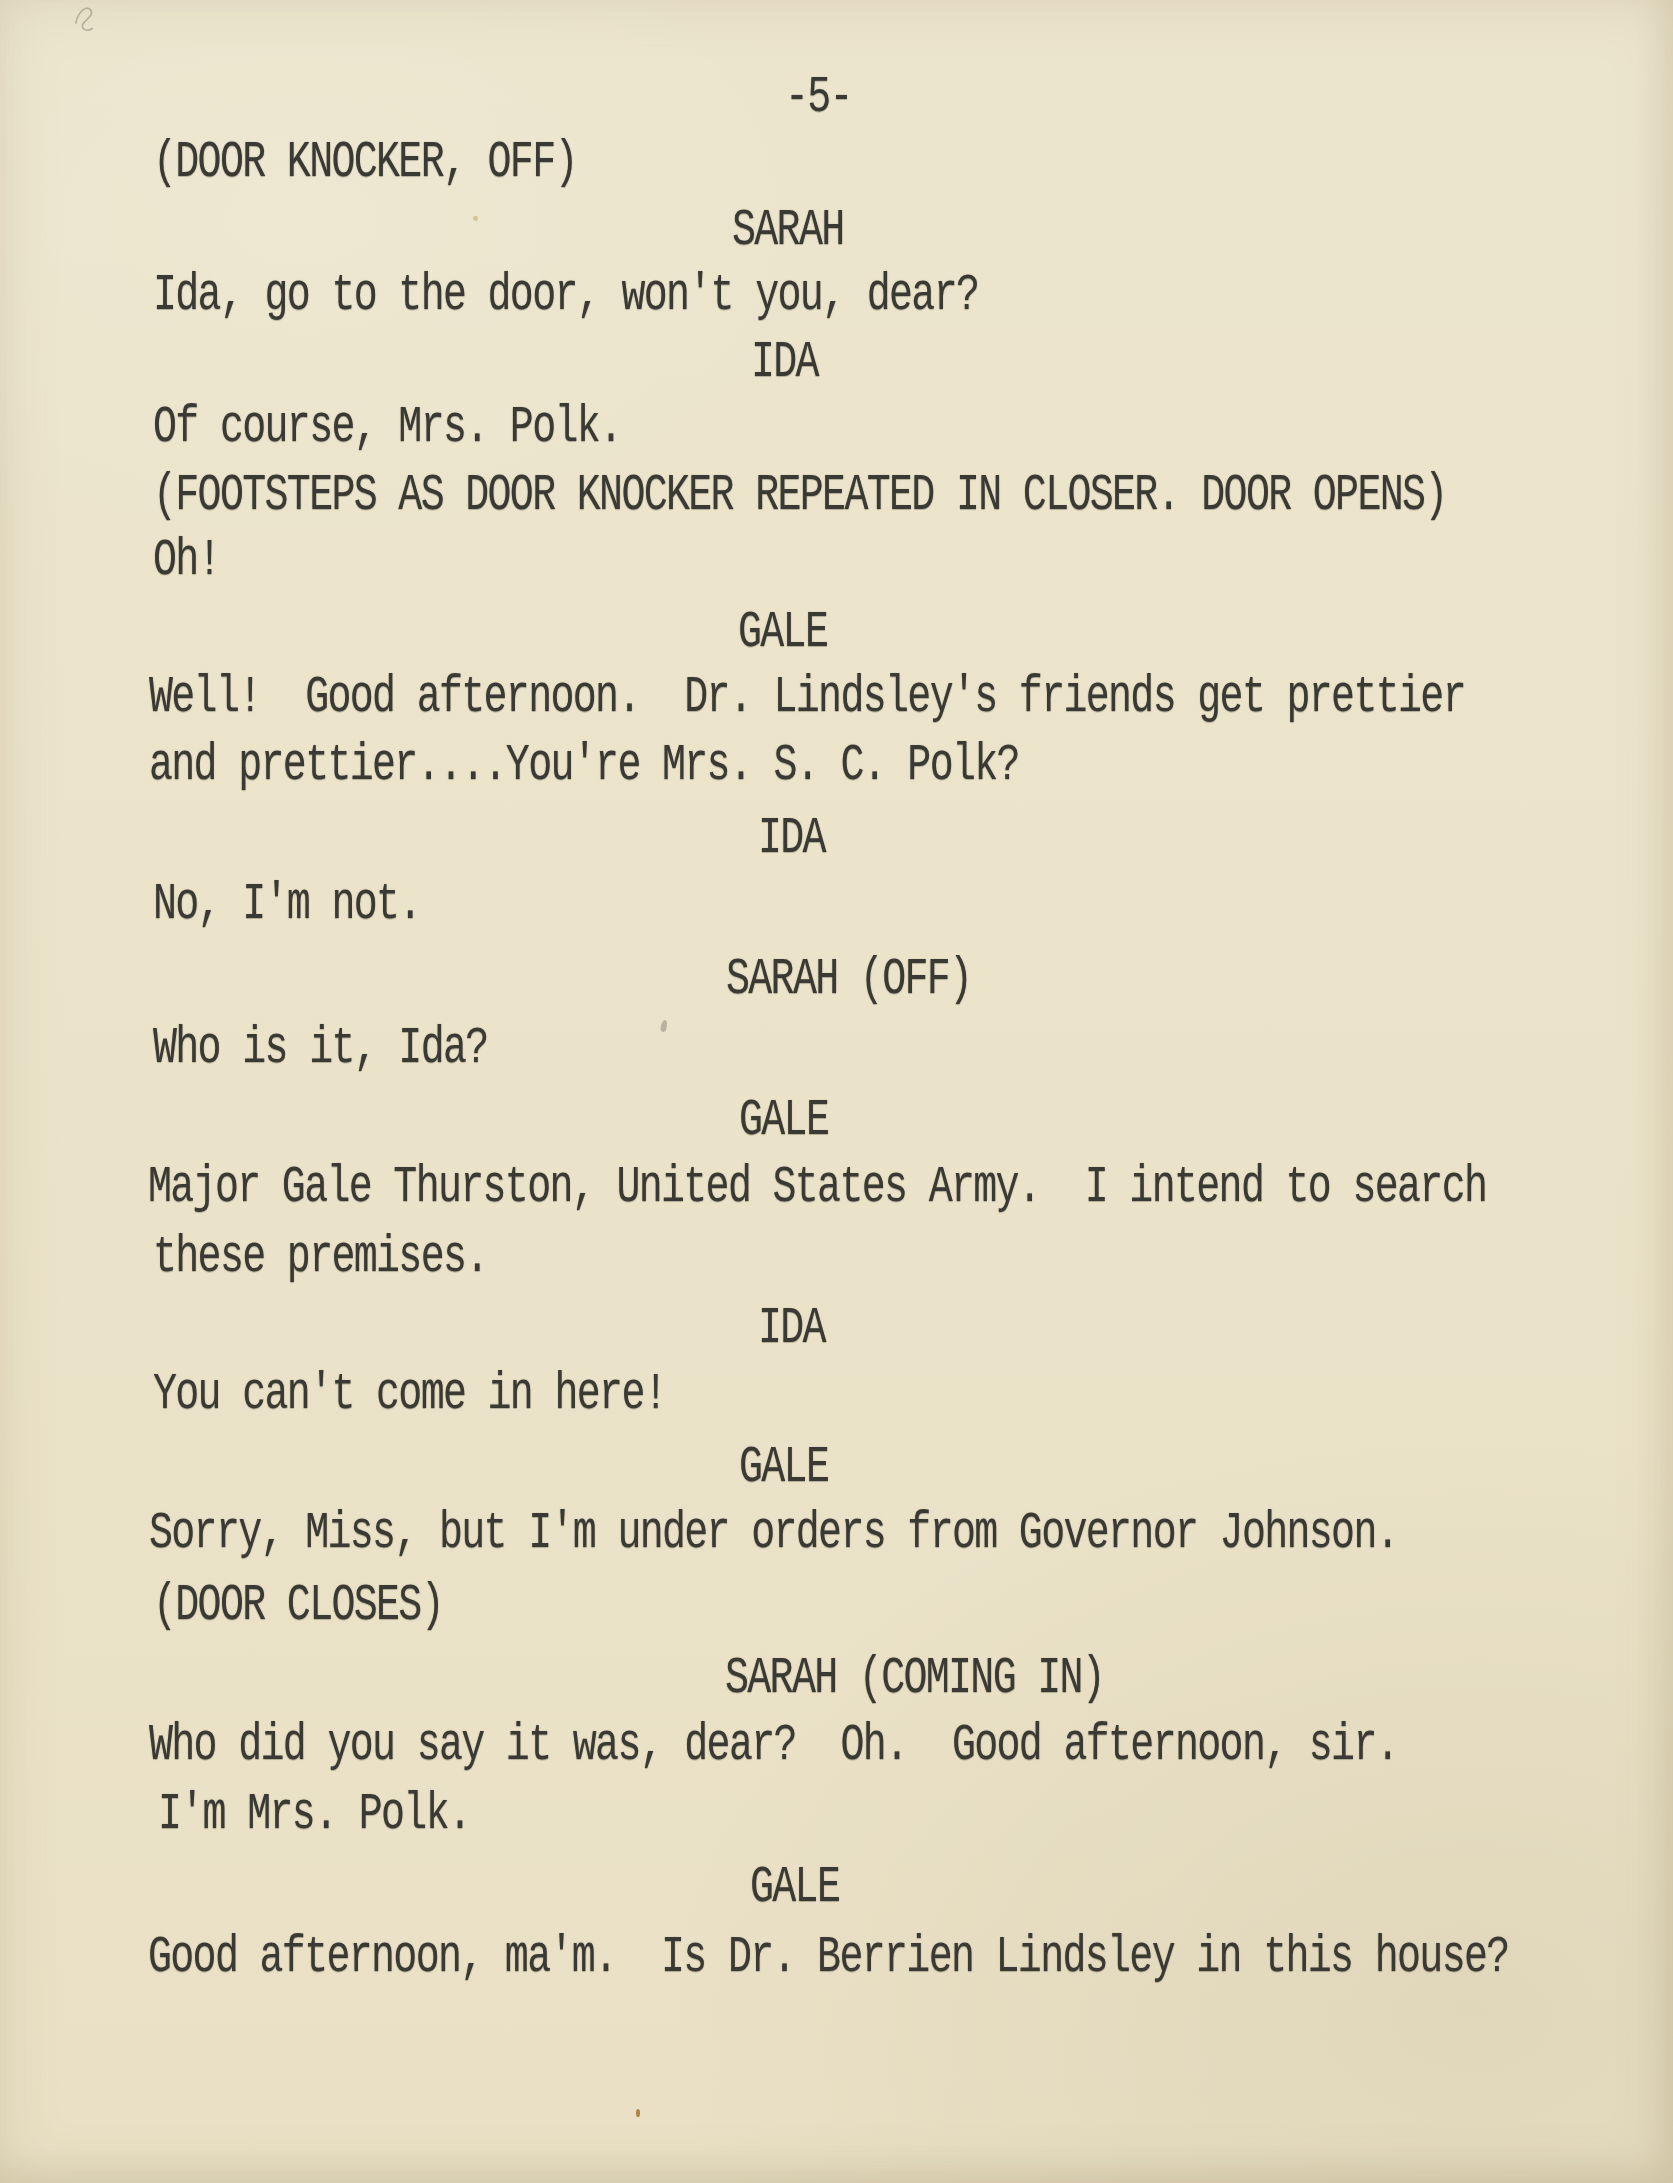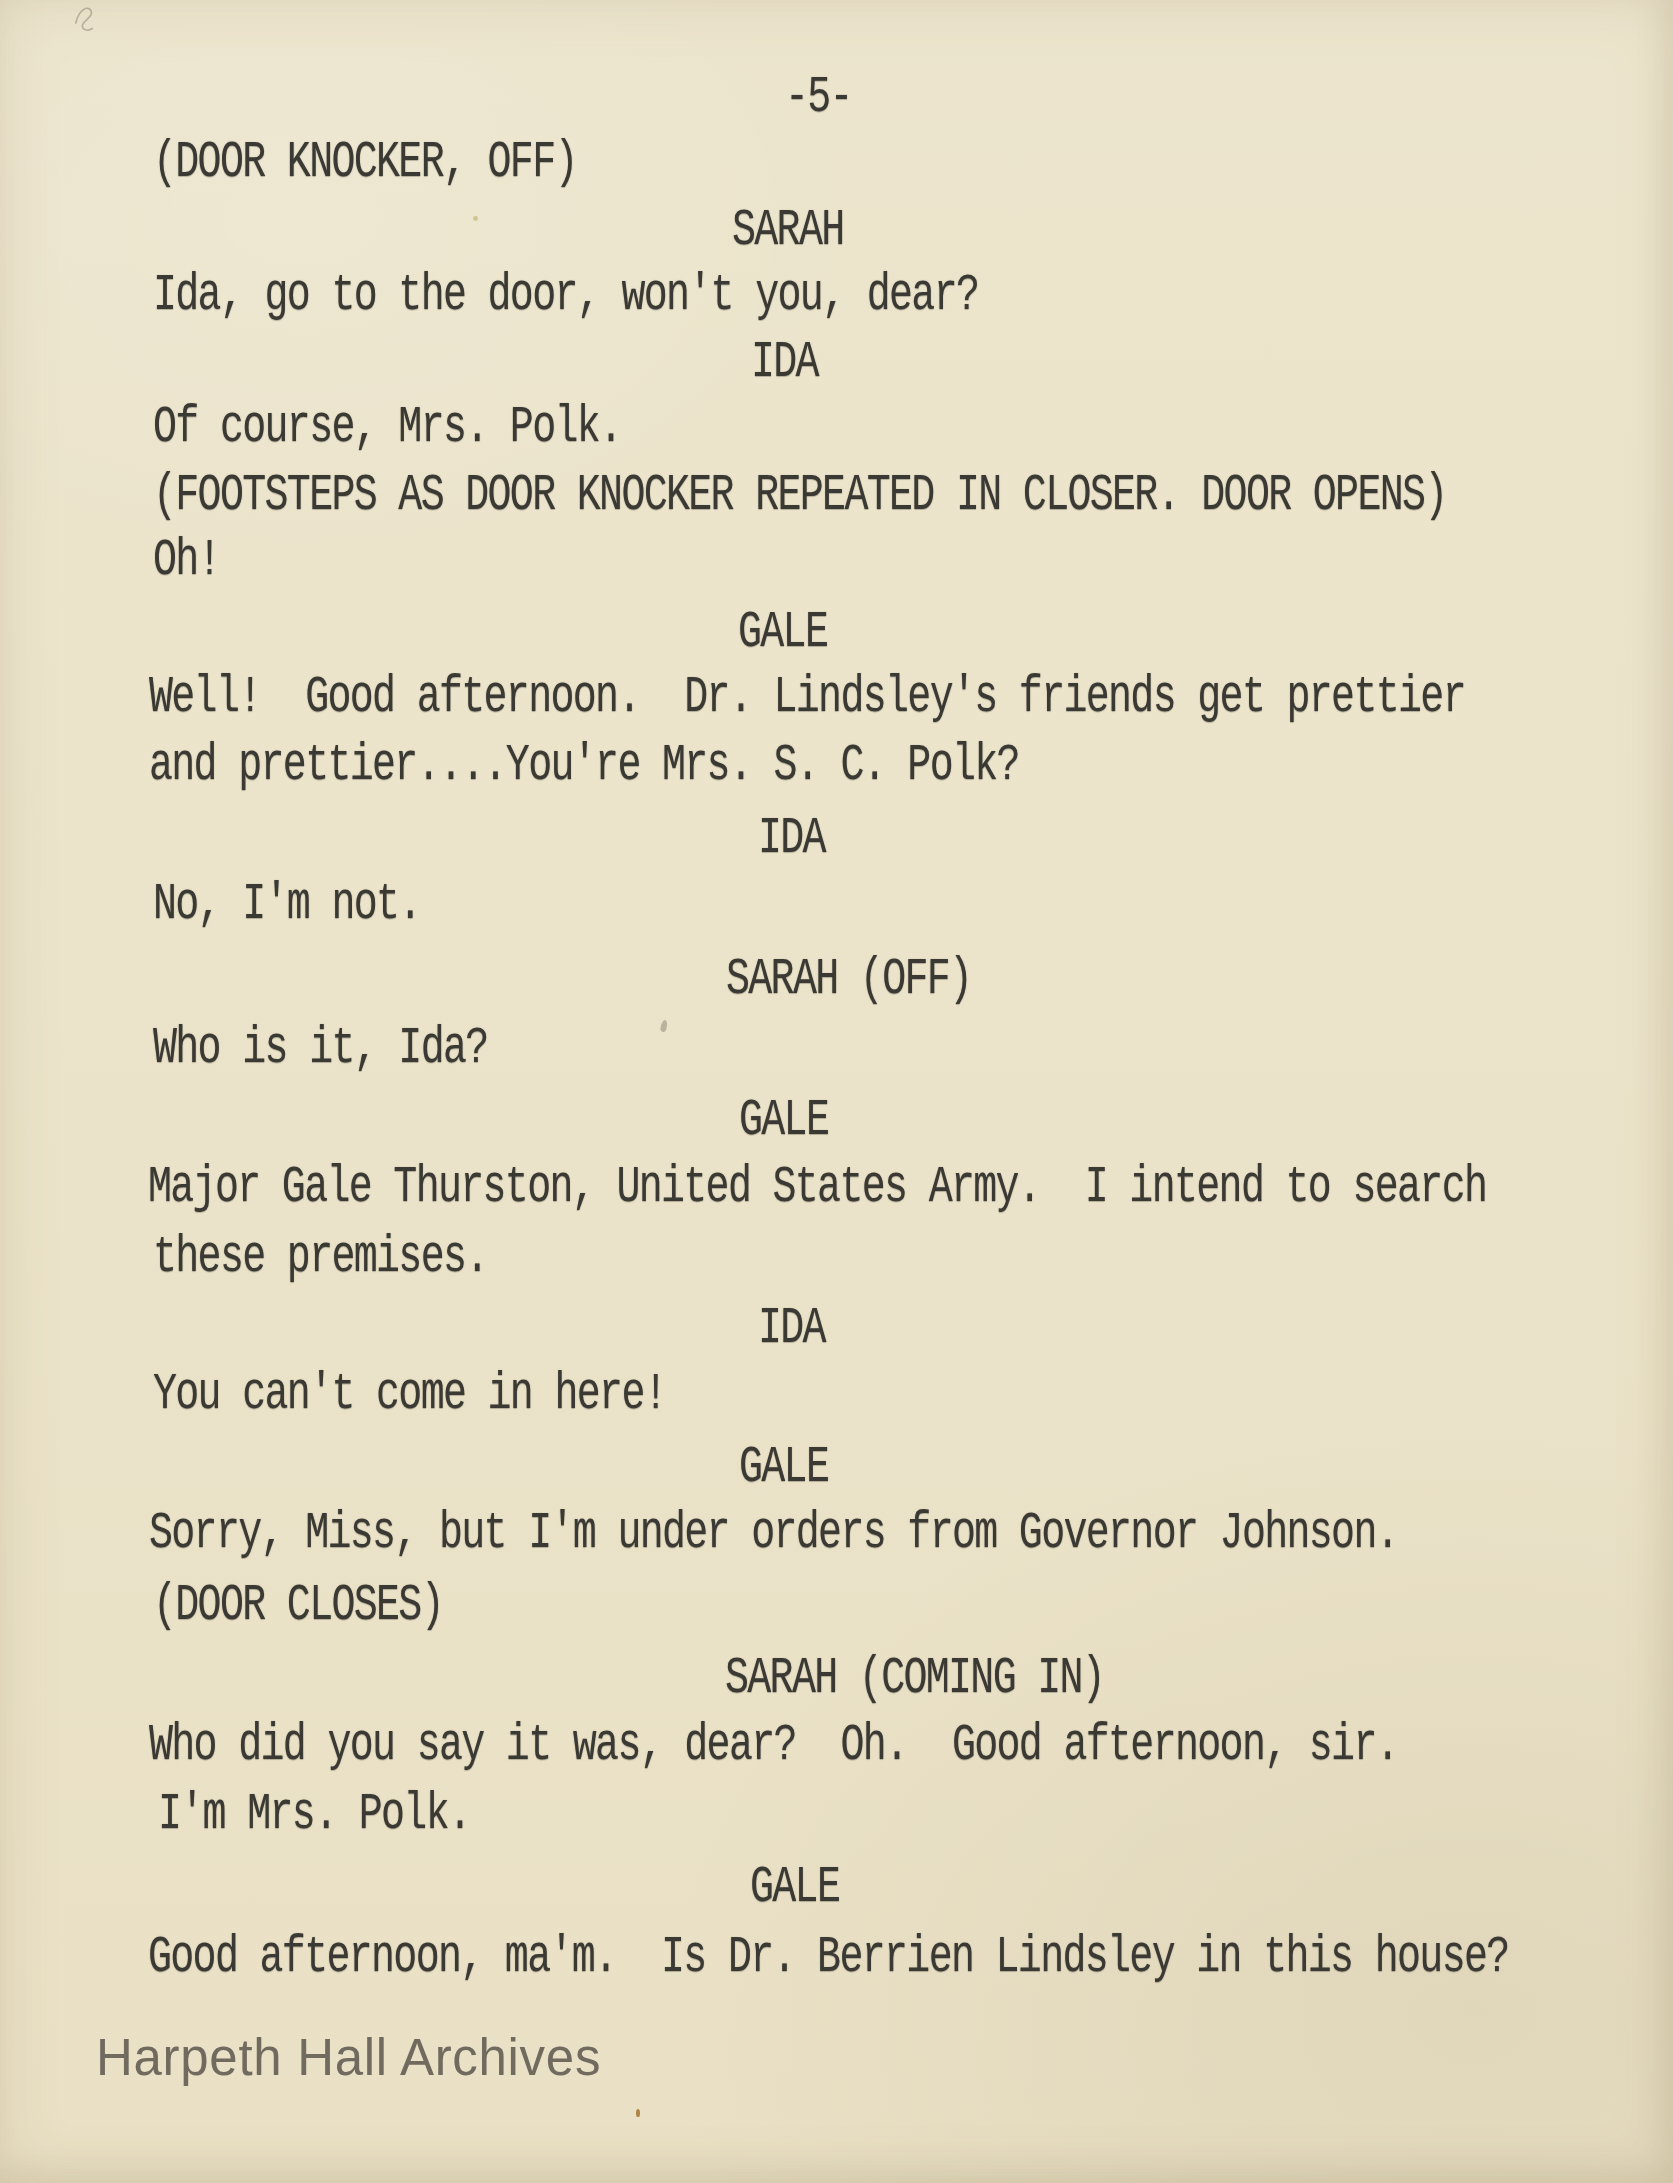--- a/index.html
+++ b/index.html
@@ -119,15 +119,14 @@
   <div class="tline" style="top:1653px; left:725px">SARAH (COMING IN)</div>
   <div class="tline" style="top:1720px; left:149px">Who did you say it was, dear?  Oh.  Good afternoon, sir.</div>
   <div class="tline" style="top:1789px; left:158px">I'm Mrs. Polk.</div>
   <div class="tline" style="top:1862px; left:750px">GALE</div>
   <div class="tline" style="top:1932px; left:148px">Good afternoon, ma'm.  Is Dr. Berrien Lindsley in this house?</div>
 
   <div class="stray-mark"></div>
   <div class="speck-yellow"></div>
   <div class="speck-rust"></div>
 
-  <div class="watermark">Harpeth Hall Archives</div>
 </div>
 
 
 </body></html>

